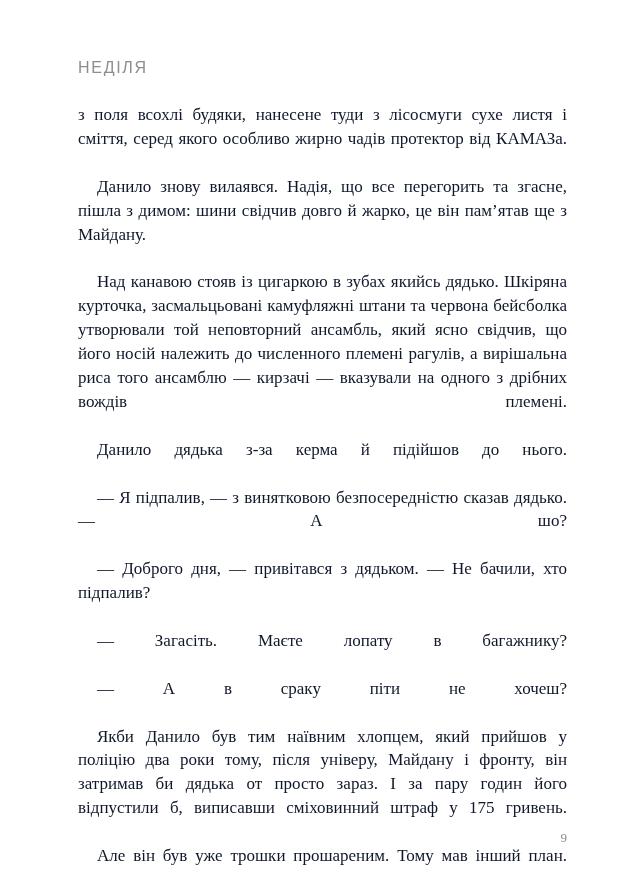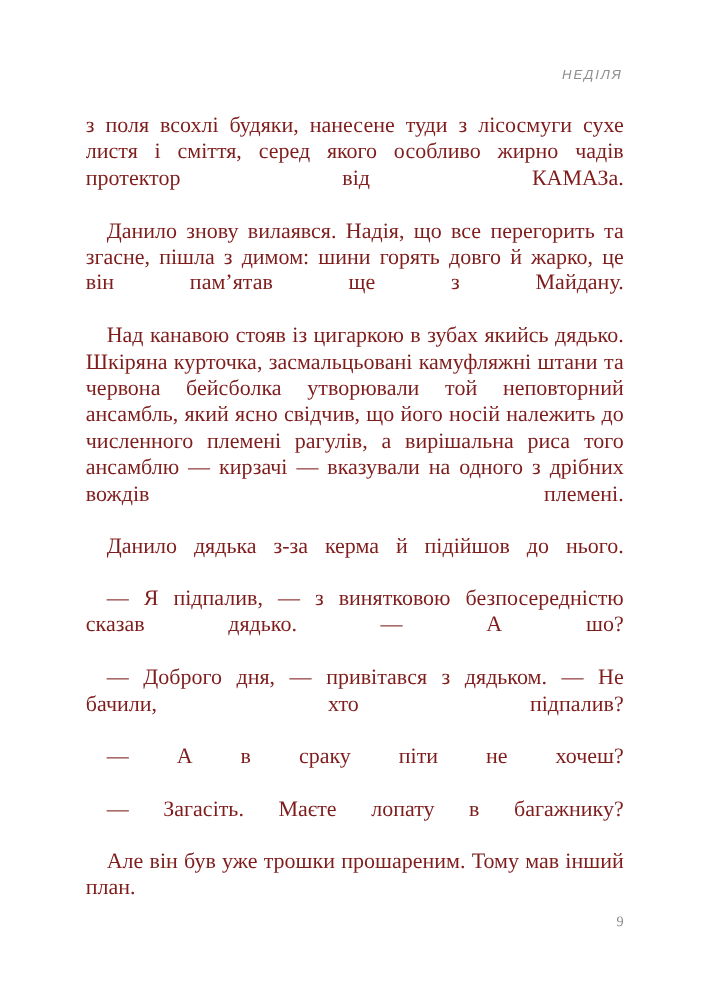--- a/index.html
+++ b/index.html
@@ -21,42 +21,41 @@
     height: 896px;
     background: #ffffff;
     box-sizing: border-box;
   }
   
   .running-head {
     position: absolute;
     top: 61px;
     left: 78px;
     width: 488px;
-    text-align: right;
+    text-align: left;
     font-family: "Liberation Sans", "DejaVu Sans", sans-serif;
-    font-size: 12px;
+    font-size: 16px;
     line-height: 14px;
     letter-spacing: 1.7px;
     color: #8d8d8d;
     text-transform: uppercase;
     white-space: nowrap;
-    font-style: italic;
   }
   
   .text-column {
     position: absolute;
     top: 103px;
     left: 78px;
     width: 489px;
   }
   .para {
     margin: 0;
-    font-size: 20px;
+    font-size: 17px;
     line-height: 23.9px;
-    color: #7f1d1d;
+    color: #0f172a;
     text-align: justify;
     text-justify: inter-word;
     text-indent: 19px;
     word-spacing: 0.1px;
     hyphens: manual;
   }
   .para.no-indent {
     text-indent: 0;
   }
   .para:last-child {
@@ -83,26 +82,27 @@
 </style>
 </head>
 <body>
 
 <div class="page">
 
   <div class="running-head">НЕДІЛЯ</div>
 
   <div class="text-column">
     <p class="para no-indent">з поля всохлі будяки, нанесене туди з лісосмуги сухе листя і сміття, серед якого особливо жирно чадів протектор від КАМАЗа.</p>
-    <p class="para">Данило знову вилаявся. Надія, що все перегорить та згасне, пішла з димом: шини горять довго й жарко, це він пам’ятав ще з Майдану.</p>
+    <p class="para">Данило знову вилаявся. Надія, що все перегорить та згасне, пішла з димом: шини свідчив довго й жарко, це він пам’ятав ще з Майдану.</p>
     <p class="para">Над канавою стояв із цигаркою в зубах якийсь дядько. Шкіряна курточка, засмальцьовані камуфляжні штани та червона бейсболка утворювали той неповторний ансамбль, який ясно свідчив, що його носій належить до численного племені рагулів, а вирішальна риса того ансамблю — кирзачі — вказували на одного з дрібних вождів племені.</p>
     <p class="para">Данило дядька з-за керма й підійшов до нього.</p>
     <p class="para">— Я підпалив, — з винятковою безпосередністю сказав дядько. — А шо?</p>
     <p class="para">— Доброго дня, — привітався з дядьком. — Не бачили, хто підпалив?</p>
+    <p class="para">— Загасіть. Маєте лопату в багажнику?</p>
     <p class="para">— А в сраку піти не хочеш?</p>
-    <p class="para">— Загасіть. Маєте лопату в багажнику?</p>
+    <p class="para">Якби Данило був тим наївним хлопцем, який прийшов у поліцію два роки тому, після універу, Майдану і фронту, він затримав би дядька от просто зараз. І за пару годин його відпустили б, виписавши сміховинний штраф у 175 гривень.</p>
     <p class="para">Але він був уже трошки прошареним. Тому мав інший план.</p>
 
   </div>
 
   <div class="folio">9</div>
 
 </div>
 
 </body></html>

